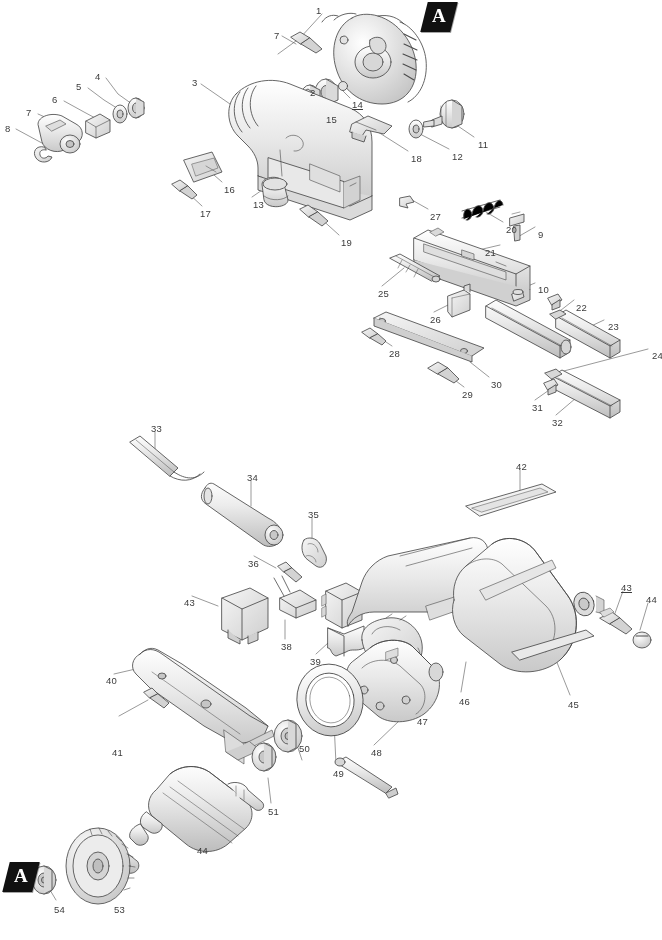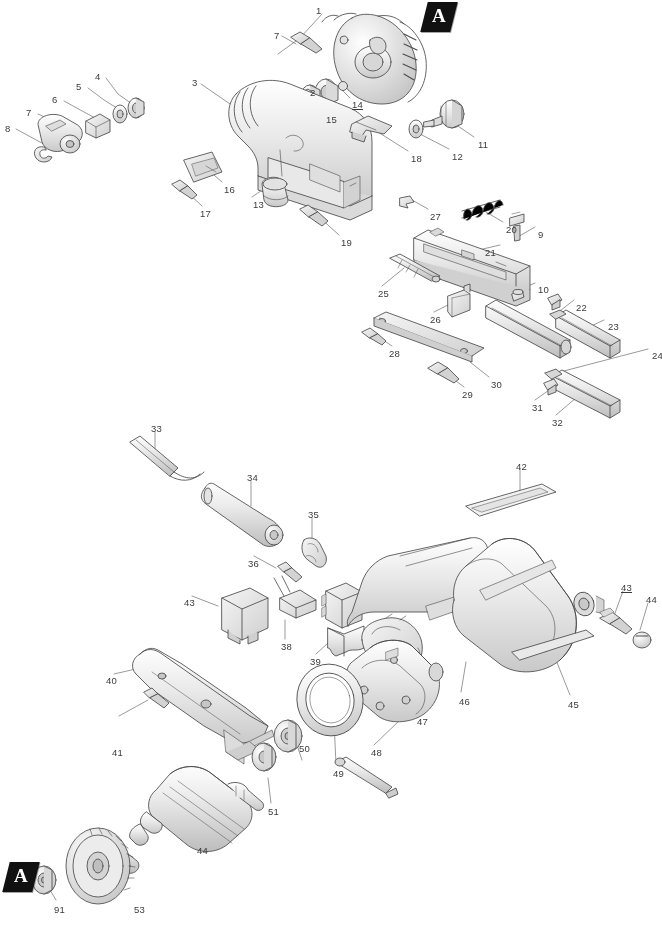--- a/index.html
+++ b/index.html
@@ -577,22 +577,22 @@
       <div class="lbl" style="left: 568px; top: 700px;">45</div>
       <div class="lbl" style="left: 459px; top: 697px;">46</div>
       <div class="lbl" style="left: 106px; top: 676px;">40</div>
       <div class="lbl" style="left: 112px; top: 719px; margin-top: 29px;">41</div>
       <div class="lbl" style="left: 417px; top: 717px;">47</div>
       <div class="lbl" style="left: 333px; top: 769px;">49</div>
       <div class="lbl" style="left: 371px; top: 748px;">48</div>
       <div class="lbl" style="left: 299px; top: 744px;">50</div>
       <div class="lbl" style="left: 268px; top: 807px;">51</div>
       <div class="lbl" style="left: 197px; top: 846px;">44</div>
-      <div class="lbl" style="left: 106px; top: 905px; padding-left: 28px;">53</div>
-      <div class="lbl" style="left: 54px; top: 905px;">91</div>
+      <div class="lbl" style="left: 86px; top: 905px; padding-left: 28px;">53</div>
+      <div class="lbl" style="left: 54px; top: 905px;">54</div>
     </div>
   <div id="markers">
       <div class="marker" style="left: 424px; top: 2px;">
         <span>A</span>
       </div>
       <div class="marker" style="left: 6px; top: 862px;">
         <span>A</span>
       </div>
     </div>
 

